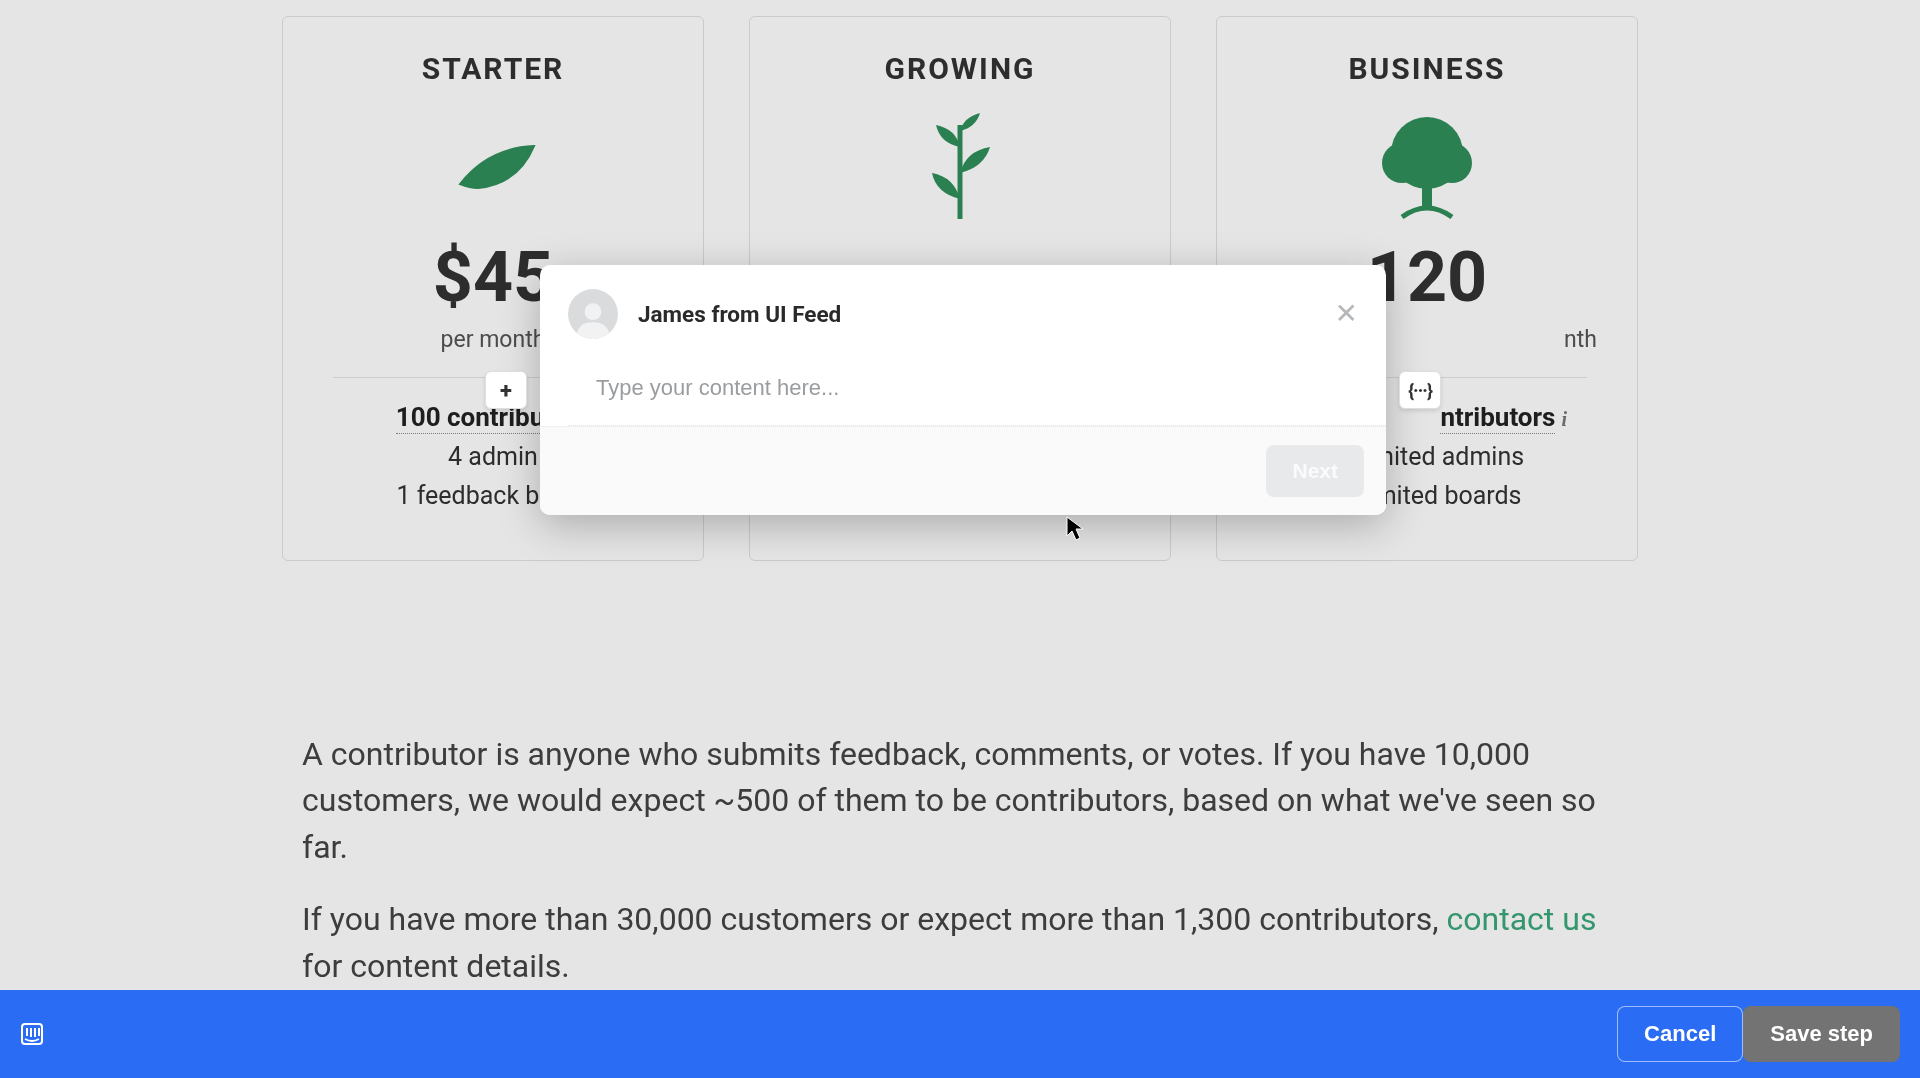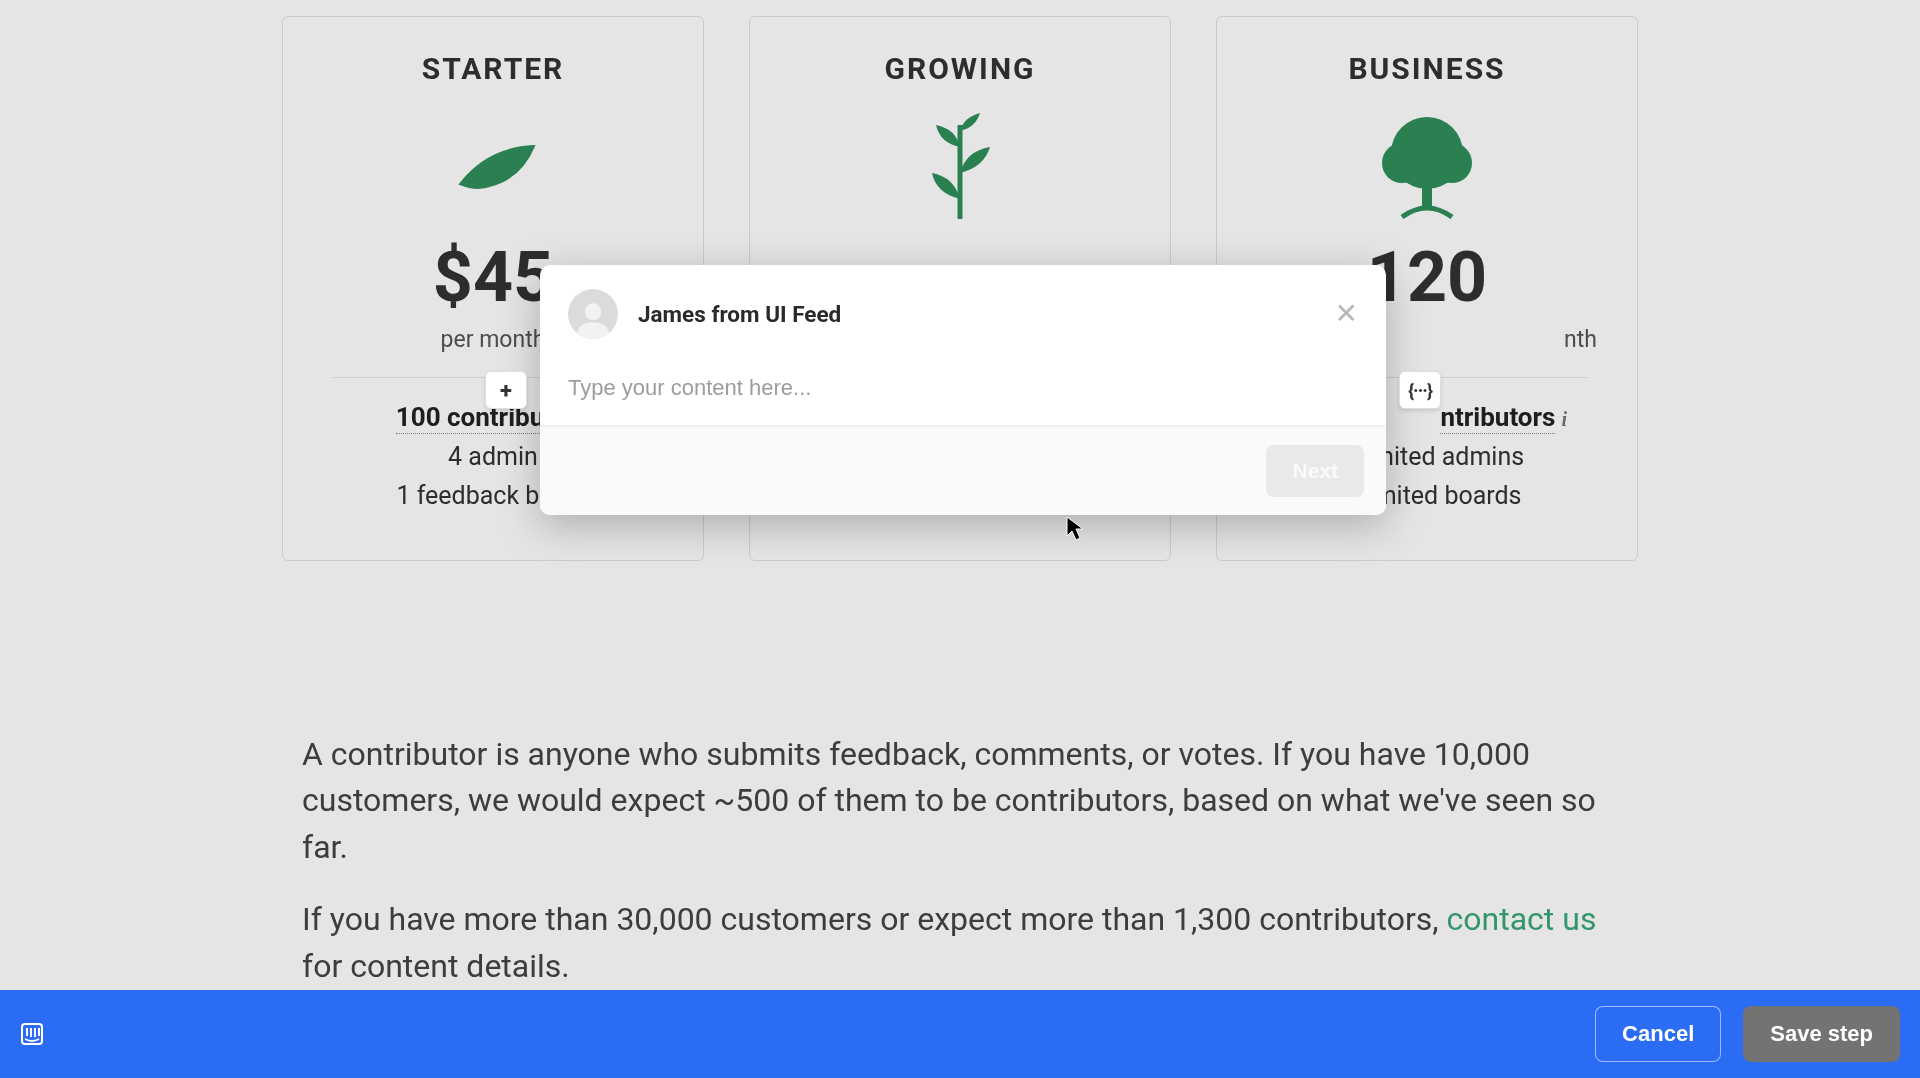--- a/index.html
+++ b/index.html
@@ -111,21 +111,21 @@
     display: flex;
     align-items: center;
     justify-content: space-between;
     padding: 0 20px;
     z-index: 20;
   }
   .bottom-left-icon {
     width: 24px; height: 24px;
     color: #fff;
   }
-  .bottom-right { display: flex; gap: 22px; align-items: center; }
+  .bottom-right { display: flex; align-items: center; }
   .btn {
     font-size: 22px;
     font-weight: 600;
     padding: 14px 26px;
     border-radius: 8px;
     cursor: pointer;
     border: 1.5px solid transparent;
   }
   .btn-cancel {
     background: #2a6df4;
@@ -167,20 +167,21 @@
     margin-left: auto;
     color: #b6b9bc;
     font-size: 28px;
     line-height: 1;
     cursor: pointer;
     padding: 4px 8px;
   }
   .modal-content {
     padding: 28px 28px 24px 28px;
     border-bottom: 1.5px dotted #e2e4e6;
+    margin-left: 28px;
   }
   .modal-input {
     width: 100%;
     border: none;
     outline: none;
     font-size: 22px;
     color: #888;
   }
   .modal-input::placeholder { color: #9a9da0; }
   .modal-footer {

